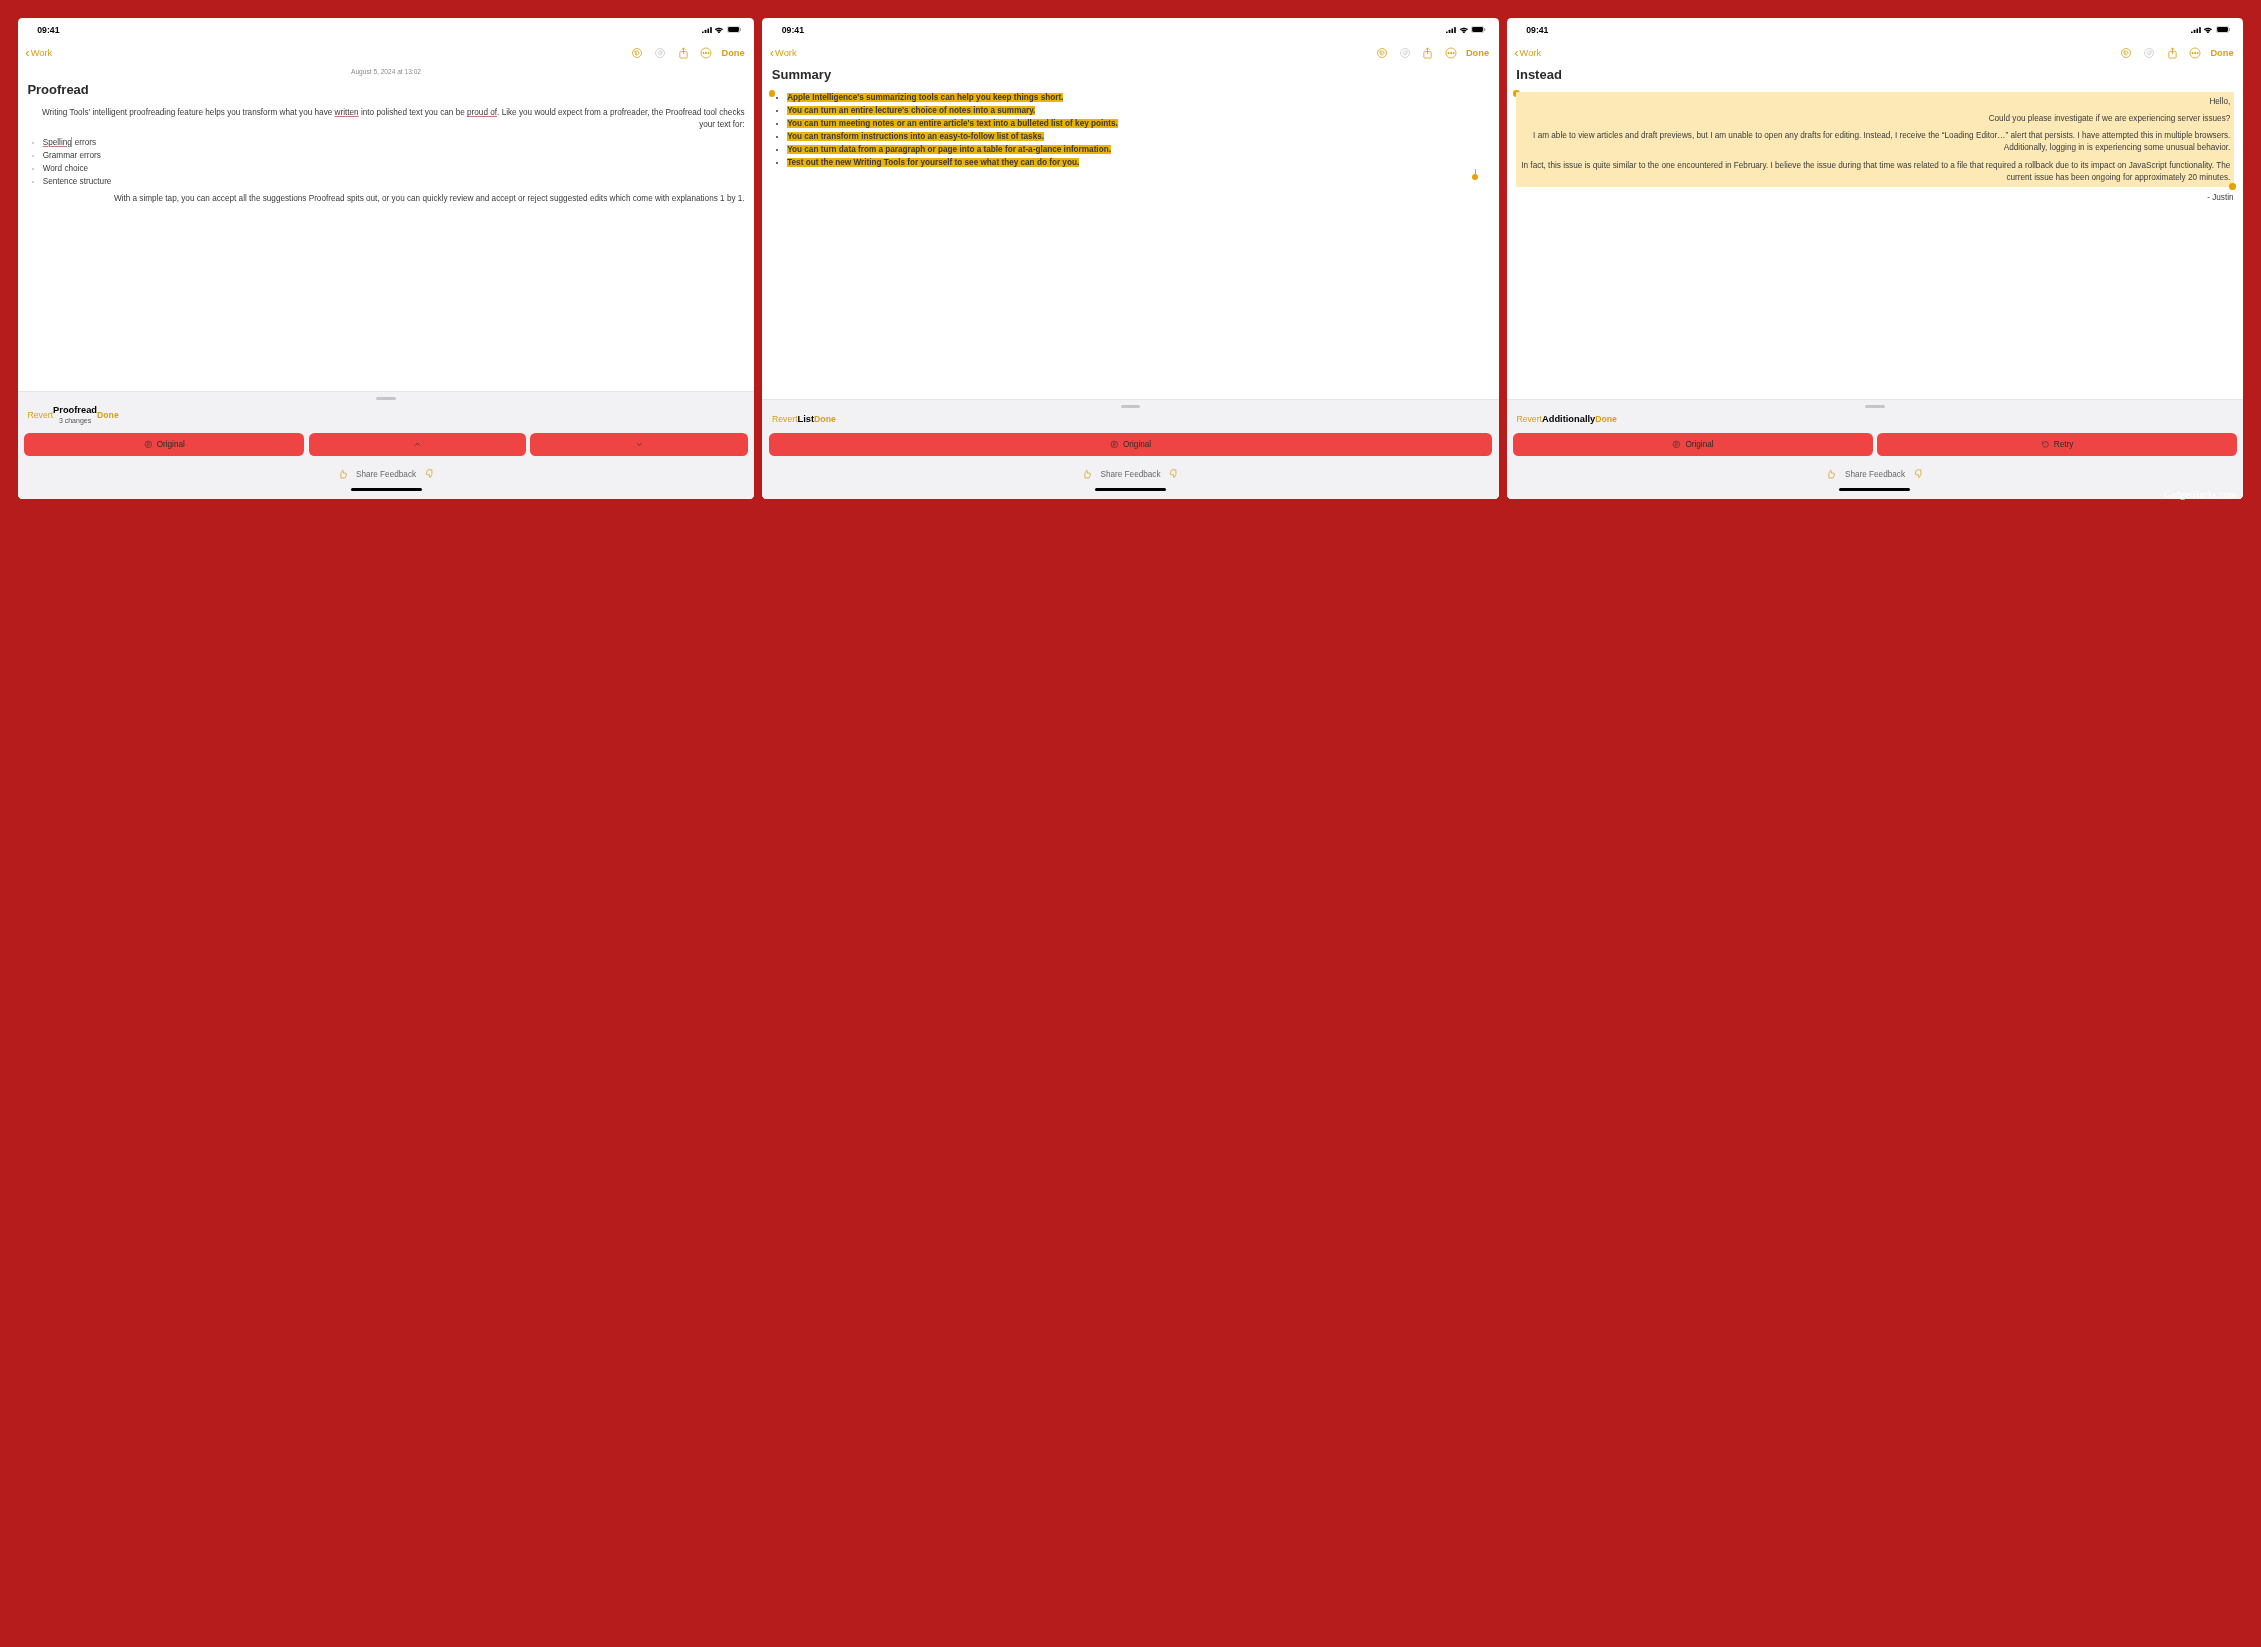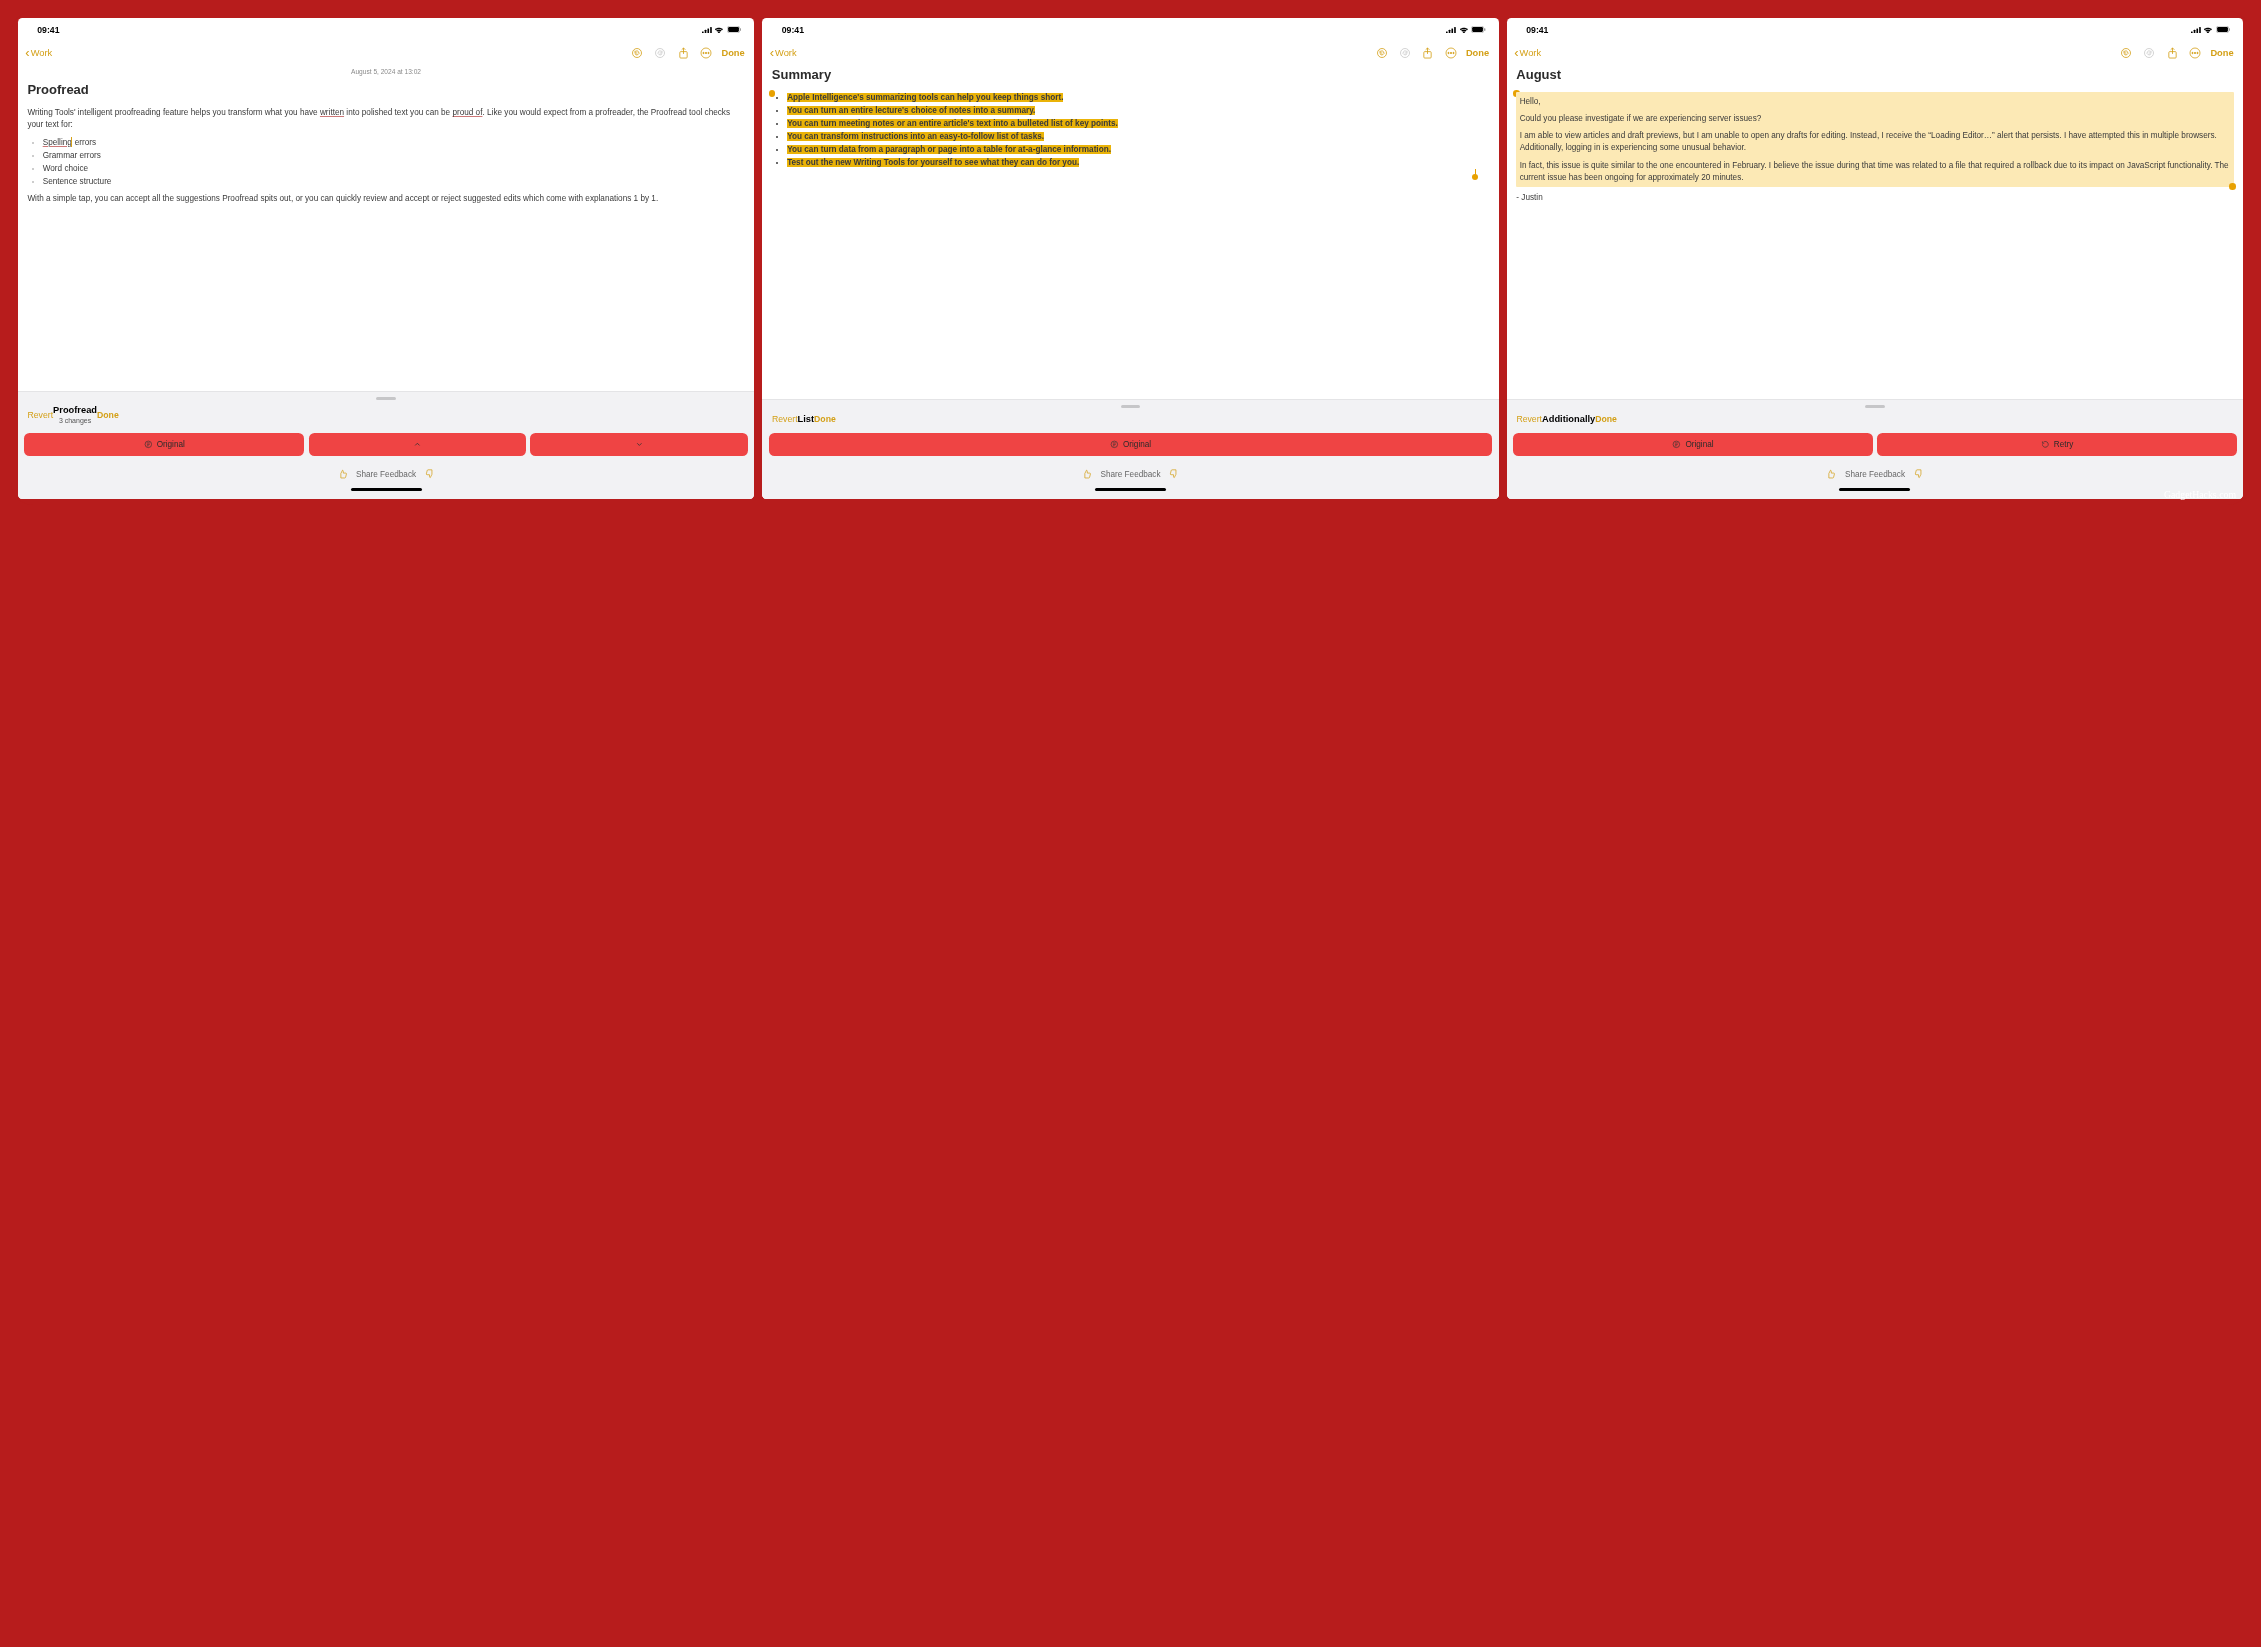--- a/index.html
+++ b/index.html
@@ -162,21 +162,21 @@
     margin: 3.3px auto 4.4px;
   }
   .watermark {
     position: absolute;
     bottom: 5px; right: 14px;
     color: #fff;
     font-family: Georgia, serif;
     font-size: 9.8px;
   }
   .inline-hl { background: #eab308; font-weight: bold; }
-  .para { margin: 5.5px 0; }
+  .para { margin: 5.5px 0; text-align: right; }
 </style>
 </head>
 <body>
 
 <div class="container">
 
   <div class="phone">
     <div class="status-bar">
       <span>09:41</span>
       <span class="status-icons">
@@ -451,21 +451,21 @@
             <circle cx="12" cy="12" r="10"></circle>
             <circle cx="7" cy="12" r="1.3" fill="currentColor"></circle>
             <circle cx="12" cy="12" r="1.3" fill="currentColor"></circle>
             <circle cx="17" cy="12" r="1.3" fill="currentColor"></circle>
           </svg>
         </div>
       <div class="done-btn">Done</div>
     </div>
 
     <div class="note-area">
-      <div class="note-title">August</div>
+      <div class="note-title">Instead</div>
       <div class="hl-wrap">
         <div class="sel-dot start"></div>
         <div class="hl-block" style="padding:2.2px 3.3px;">
           <p class="para" style="margin-top:1.1px">Hello,</p>
           <p class="para">Could you please investigate if we are experiencing server issues?</p>
           <p class="para">I am able to view articles and draft previews, but I am unable to open any drafts for editing. Instead, I receive the “Loading Editor…” alert that persists. I have attempted this in multiple browsers. Additionally, logging in is experiencing some unusual behavior.</p>
           <p class="para" style="margin-bottom:1.1px">In fact, this issue is quite similar to the one encountered in February. I believe the issue during that time was related to a file that required a rollback due to its impact on JavaScript functionality. The current issue has been ongoing for approximately 20 minutes.</p>
         </div>
         <div class="sel-dot" style="bottom:-3.3px; right:-2.2px;"></div>
       </div>

